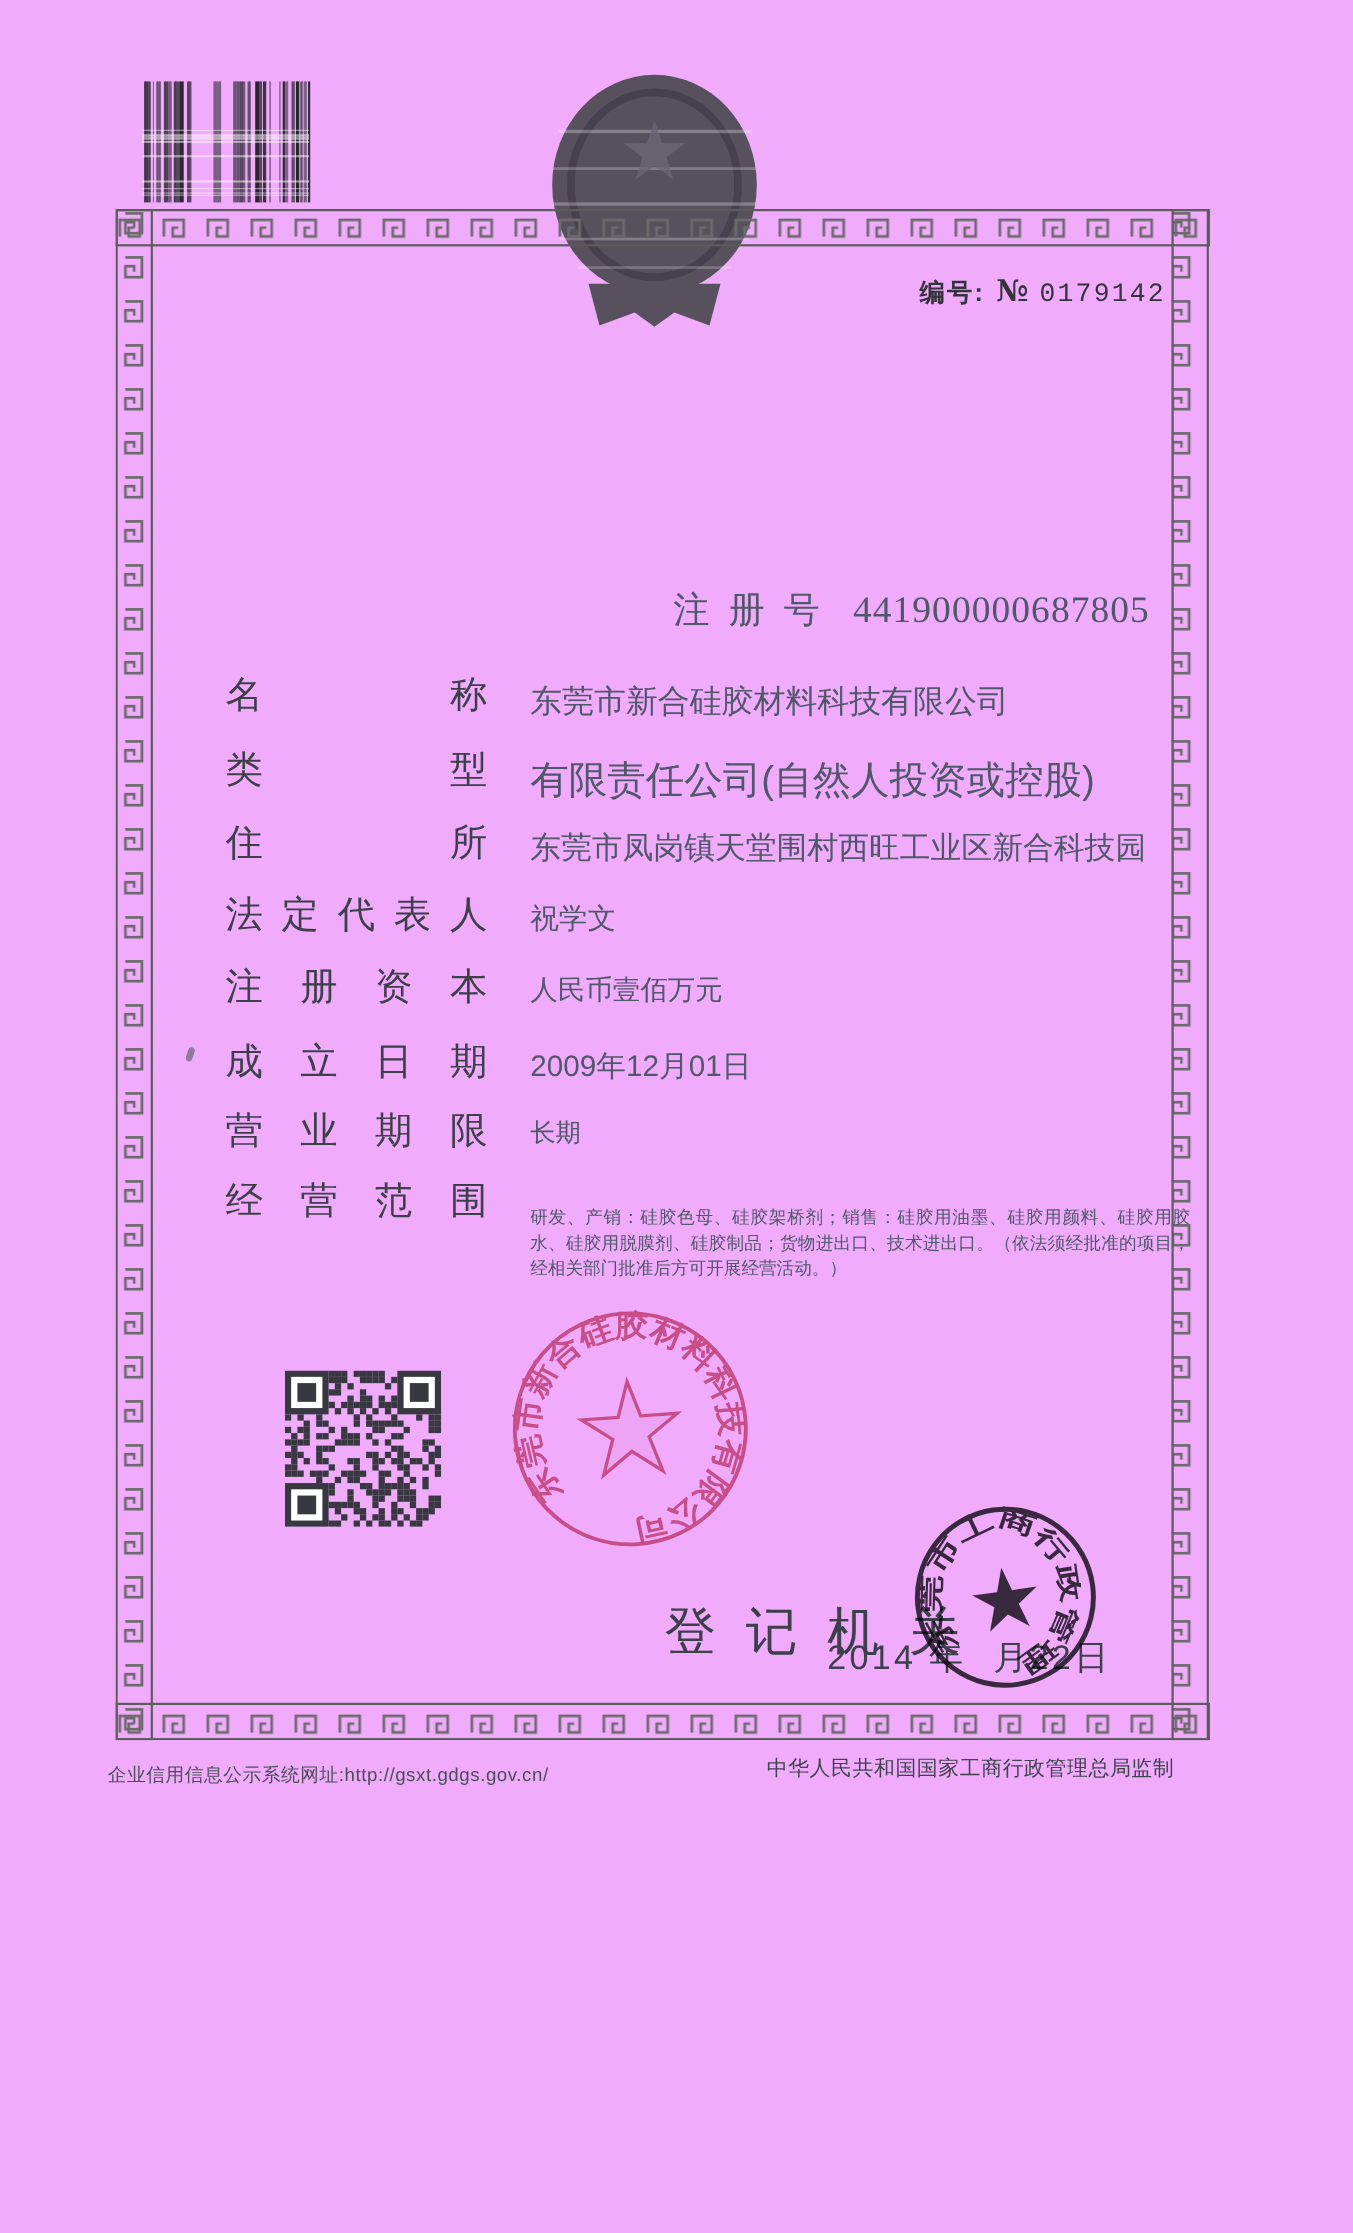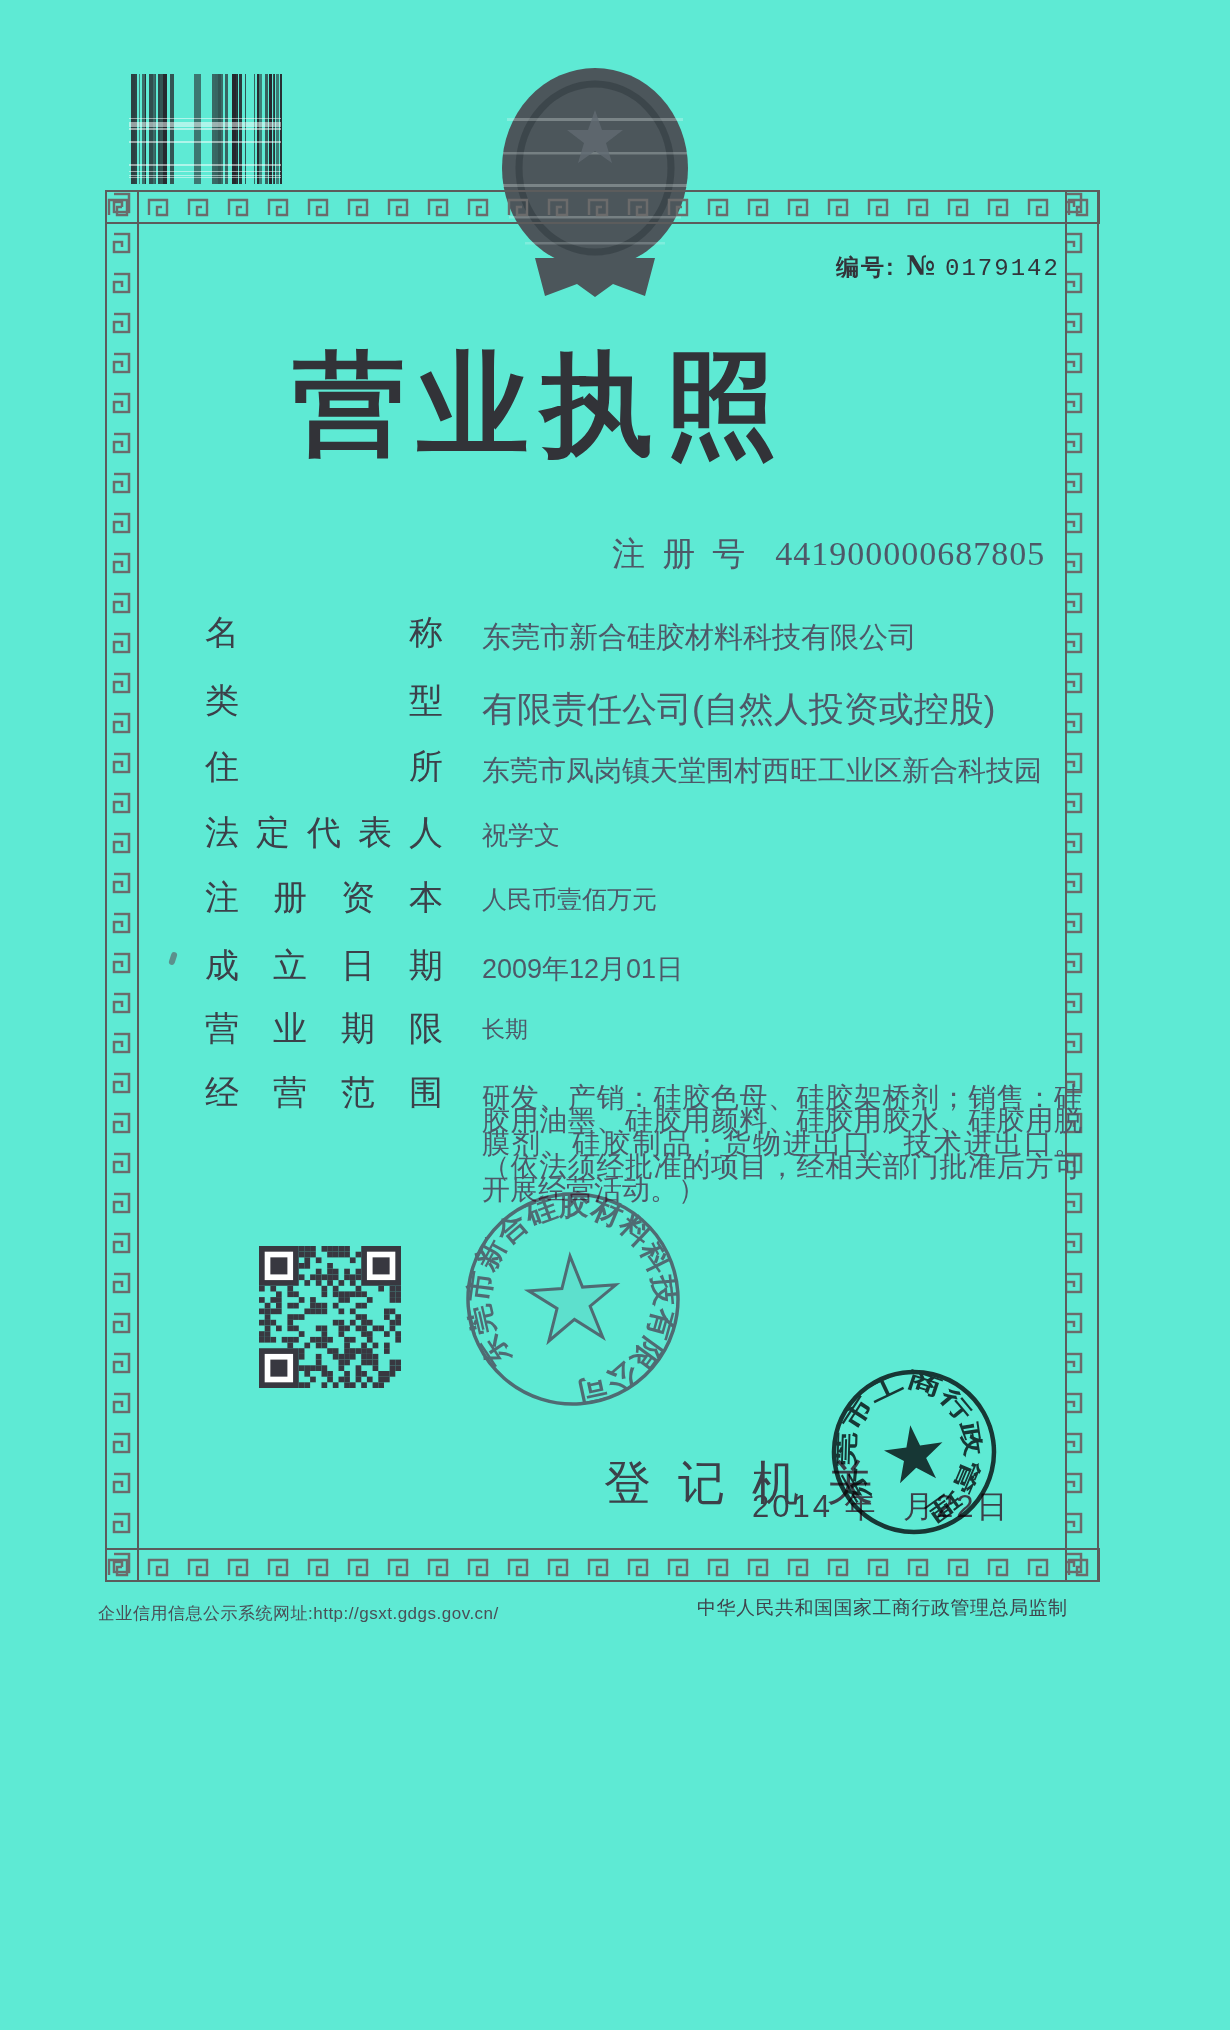--- a/index.html
+++ b/index.html
@@ -1,16 +1,16 @@
 <!DOCTYPE html>
 <html style="--ink: #3c4049; --value_ink: #4e5868; --seal_red: #cd5570; --stamp_black: #26262a; --border: #5c5c5c;"><head>
 <meta charset="utf-8">
 <style>
   html,body{margin:0;padding:0;background:#dedede;}
-  .page{position:relative;width:1230px;height:2030px;margin:0 auto;background:#5eead4;
+  .page{position:relative;width:1230px;height:2030px;margin:0 auto;background:#f0abfc;
         font-family:"Liberation Sans",sans-serif;overflow:hidden;color:#3c4049;}
 
   
   .barcode{position:absolute;left:129px;top:72px;}
   .emblem{position:absolute;left:495px;top:66px;opacity:.93;}
   .frame{position:absolute;left:105px;top:190px;}
 
   .serial{position:absolute;left:836px;top:250px;display:flex;align-items:baseline;gap:10px;color:#33343a;}
   .serial-prefix{font-size:23px;font-weight:bold;letter-spacing:2px;}
   .numero{font-family:"DejaVu Serif",serif;font-weight:bold;font-size:27px;}
@@ -31,21 +31,21 @@
   .fvalue{margin-left:39px;margin-top:6px;color:var(--value_ink);}
   .row-0{top:612px}.row-1{top:680px}.row-2{top:746px}.row-3{top:812px}
   .row-4{top:877px}.row-5{top:945px}.row-6{top:1008px}.row-7{top:1072px}
   .row-0 .fvalue{font-size:29px}
   .row-1 .fvalue{font-size:35px}
   .row-2 .fvalue{font-size:28px}
   .row-3 .fvalue{font-size:26px}
   .row-4 .fvalue{font-size:25px}
   .row-5 .fvalue{font-size:27px}
   .row-6 .fvalue{font-size:23px}
-  .row-7 .fvalue{font-size:28px;width:600px;line-height:23px;margin-top:14px;text-align:justify;}
+  .row-7 .fvalue{font-size:16px;width:600px;line-height:23px;margin-top:24px;text-align:justify;}
 
   .artifact{position:absolute;left:170px;top:952px;width:6px;height:13px;background:#5a5f66;
             border-radius:3px;transform:rotate(18deg);opacity:.65;}
 
   
   .qr{position:absolute;left:259px;top:1246px;}
   .red-seal{position:absolute;left:460px;top:1186px;opacity:.82;mix-blend-mode:multiply;transform:rotate(-4deg);}
   .rs{stroke:var(--seal_red);}
   .rs-text{fill:var(--seal_red);font-family:"Liberation Sans",sans-serif;}
   .black-seal{position:absolute;left:826px;top:1364px;opacity:.9;mix-blend-mode:multiply;transform:rotate(-8deg);}
@@ -139,21 +139,20 @@
     <rect x="1" y="1" width="32" height="1390" fill="url(#mkv)" stroke="#5c5c5c" stroke-width="2"></rect>
     <rect x="961" y="1" width="32" height="1390" fill="url(#mkv)" stroke="#5c5c5c" stroke-width="2"></rect>
   </svg>
 
   <div class="serial">
     <span class="serial-prefix">编号:</span>
     <span class="numero">№</span>
     <span class="serial-digits">0179142</span>
   </div>
 
-  <h1 class="title">营业执照</h1>
 
   <div class="regline">
     <span class="reg-label">注 册 号</span>
     <span class="reg-number">441900000687805</span>
   </div>
 
   <div class="field row-0">
     <div class="flabel js-charspread">
         <span>名</span>
         <span>称</span>

